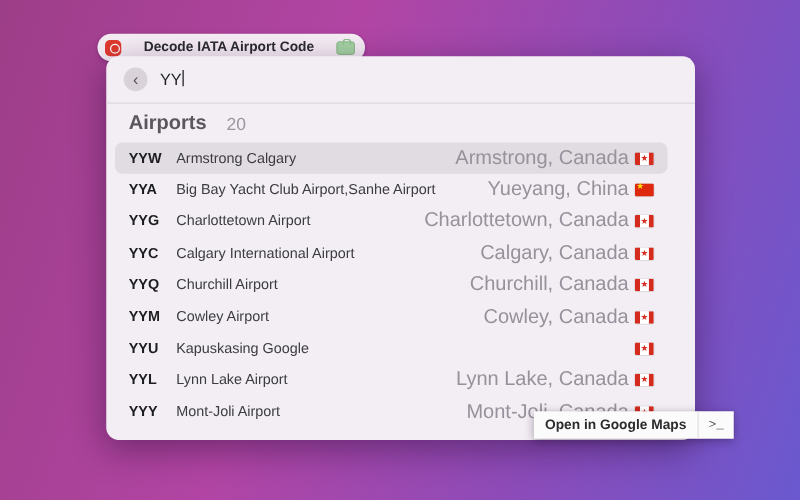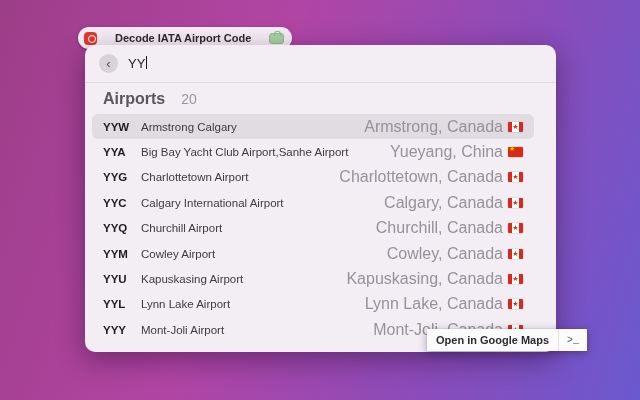--- a/index.html
+++ b/index.html
@@ -150,22 +150,21 @@
     <span class="name">Cowley Airport</span>
     <span class="loc">Cowley, Canada</span>
     <span class="flag flag-ca">
             <i class="b"></i>
             <i class="w"></i>
             <i class="b"></i>
           </span>
   </div>
         <div class="row">
     <span class="code">YYU</span>
-    <span class="name">Kapuskasing Airport</span>
-    <span class="loc">Kapuskasing, Canada</span>
+    <span class="name">Kapuskasing Google</span>
     <span class="flag flag-ca">
             <i class="b"></i>
             <i class="w"></i>
             <i class="b"></i>
           </span>
   </div>
         <div class="row">
     <span class="code">YYL</span>
     <span class="name">Lynn Lake Airport</span>
     <span class="loc">Lynn Lake, Canada</span>

